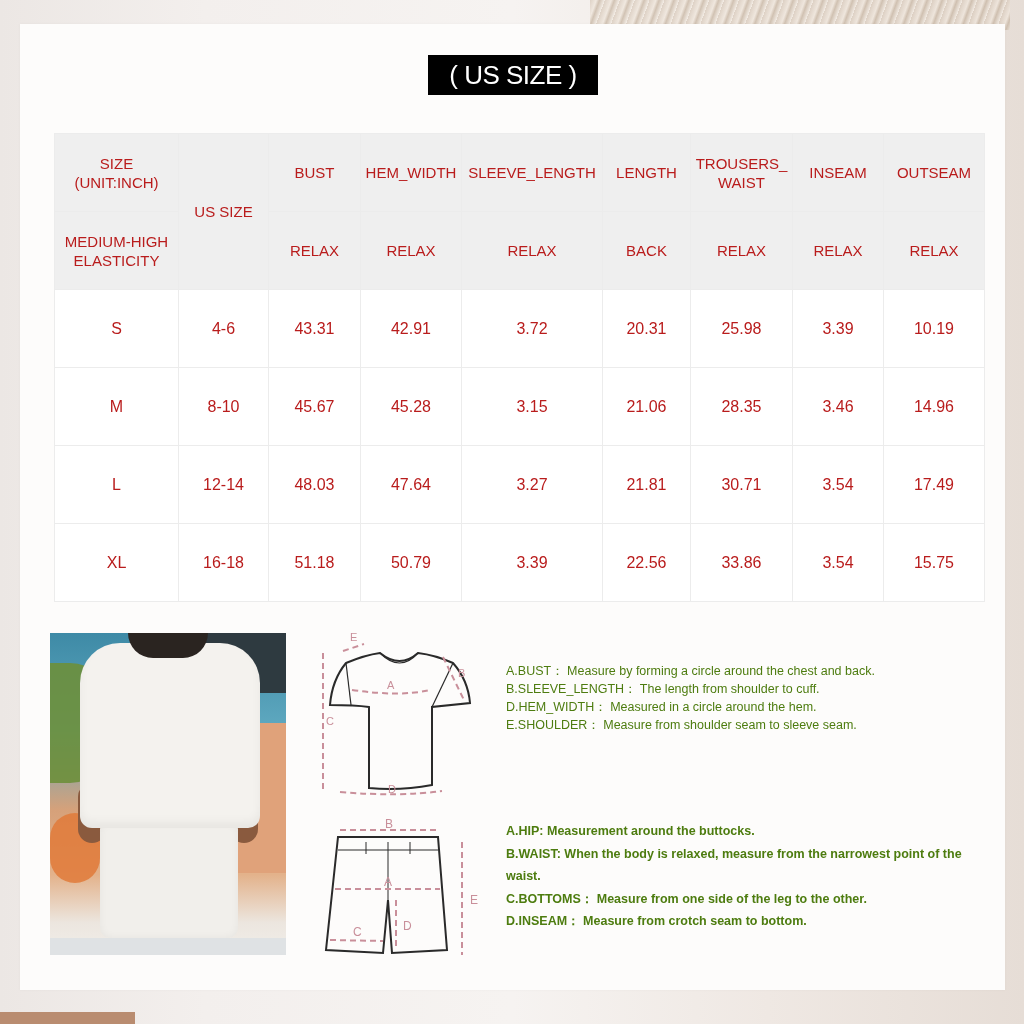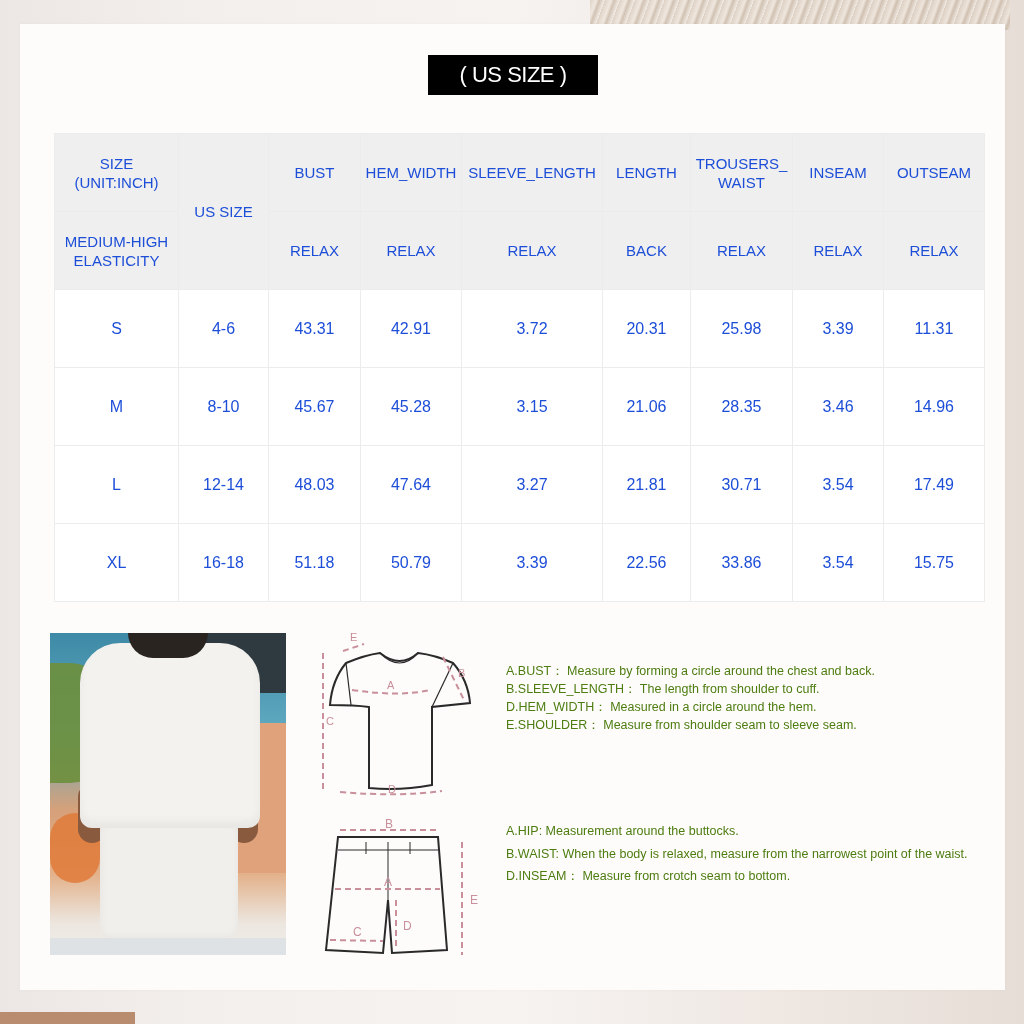--- a/index.html
+++ b/index.html
@@ -17,26 +17,26 @@
     position: absolute; left: 0; top: 1012px; width: 135px; height: 12px; background: #b98c70;
   }
   .card {
     position: absolute; left: 20px; top: 24px; width: 985px; height: 966px;
     background: #fdfcfb;
     box-shadow: 0 0 3px rgba(0,0,0,0.04);
   }
   .title-badge {
     position: absolute; left: 428px; top: 55px; width: 170px; height: 40px;
     background: #000; color: #fff; display: flex; align-items: center; justify-content: center;
-    font-size: 22px; letter-spacing: -0.5px;
+    font-size: 26px; letter-spacing: -0.5px;
   }
   table.size-table {
     position: absolute; left: 54px; top: 133px; width: 930px;
     border-collapse: collapse; table-layout: fixed;
-    font-size: 15px; color: #1d4ed8;
+    font-size: 15px; color: #b91c1c;
   }
   table.size-table td {
     border: 1px solid #ececec; text-align: center; vertical-align: middle; padding: 0;
     line-height: 19px;
   }
   table.size-table tr.head td { background: #efefef; height: 77px; }
   table.size-table tr.row td { background: #ffffff; height: 77px; font-size: 16px; }
   .photo {
     position: absolute; left: 50px; top: 633px; width: 236px; height: 322px; overflow: hidden;
     background: linear-gradient(180deg, #3e8aa6 0%, #5fa9c0 30%, #d6a17a 55%, #e3b28b 75%, #ece6df 90%, #f1eeea 100%);
@@ -51,21 +51,21 @@
   .photo .shirt { position:absolute; left:30px; top:10px; width:180px; height:185px; background:#f4f2ee; border-radius:40px 40px 12px 12px; box-shadow: inset 0 -6px 10px rgba(0,0,0,0.05);}
   .photo .shorts { position:absolute; left:50px; top:190px; width:138px; height:115px; background:#f1efeb; border-radius:6px 6px 10px 10px; box-shadow: inset 0 0 8px rgba(0,0,0,0.05);}
   .photo .legs-l { position:absolute; left:62px; top:295px; width:45px; height:30px; background:#8a5a3e; }
   .photo .legs-r { position:absolute; left:130px; top:295px; width:45px; height:30px; background:#8a5a3e; }
   .photo .ground { position:absolute; left:0; top:305px; width:236px; height:17px; background:#dfe2e4; }
   .diagram { position: absolute; }
   .desc {
     position: absolute; font-size: 12.5px; color: #4d7c0f; line-height: 18px;
   }
   .desc p { margin: 0; white-space: nowrap; }
-  .desc.pants p { line-height: 22.5px; white-space: normal; }
+  .desc.pants p { line-height: 22.5px; white-space: normal; font-weight: bold; }
 </style>
 </head>
 <body>
 
 <div class="bg-stripes"></div>
 <div class="bg-bottom-block"></div>
 
 <div class="card"></div>
 
 <div class="title-badge">( US SIZE )</div>
@@ -109,21 +109,21 @@
   </tr>
   <tr class="row">
     <td>S</td>
     <td>4-6</td>
     <td>43.31</td>
     <td>42.91</td>
     <td>3.72</td>
     <td>20.31</td>
     <td>25.98</td>
     <td>3.39</td>
-    <td>11.31</td>
+    <td>10.19</td>
   </tr>
   <tr class="row">
     <td>M</td>
     <td>8-10</td>
     <td>45.67</td>
     <td>45.28</td>
     <td>3.15</td>
     <td>21.06</td>
     <td>28.35</td>
     <td>3.46</td>
@@ -219,14 +219,15 @@
 <div class="desc" style="left:506px;top:662px;width:480px">
   <p>A.BUST： Measure by forming a circle around the chest and back.</p>
   <p>B.SLEEVE_LENGTH： The length from shoulder to cuff.</p>
   <p>D.HEM_WIDTH： Measured in a circle around the hem.</p>
   <p>E.SHOULDER： Measure from shoulder seam to sleeve seam.</p>
 </div>
 
 <div class="desc pants" style="left:506px;top:820px;width:482px">
   <p>A.HIP: Measurement around the buttocks.</p>
   <p>B.WAIST: When the body is relaxed, measure from the narrowest point of the waist.</p>
+  <p>C.BOTTOMS： Measure from one side of the leg to the other.</p>
   <p>D.INSEAM： Measure from crotch seam to bottom.</p>
 </div>
 
 </body></html>

